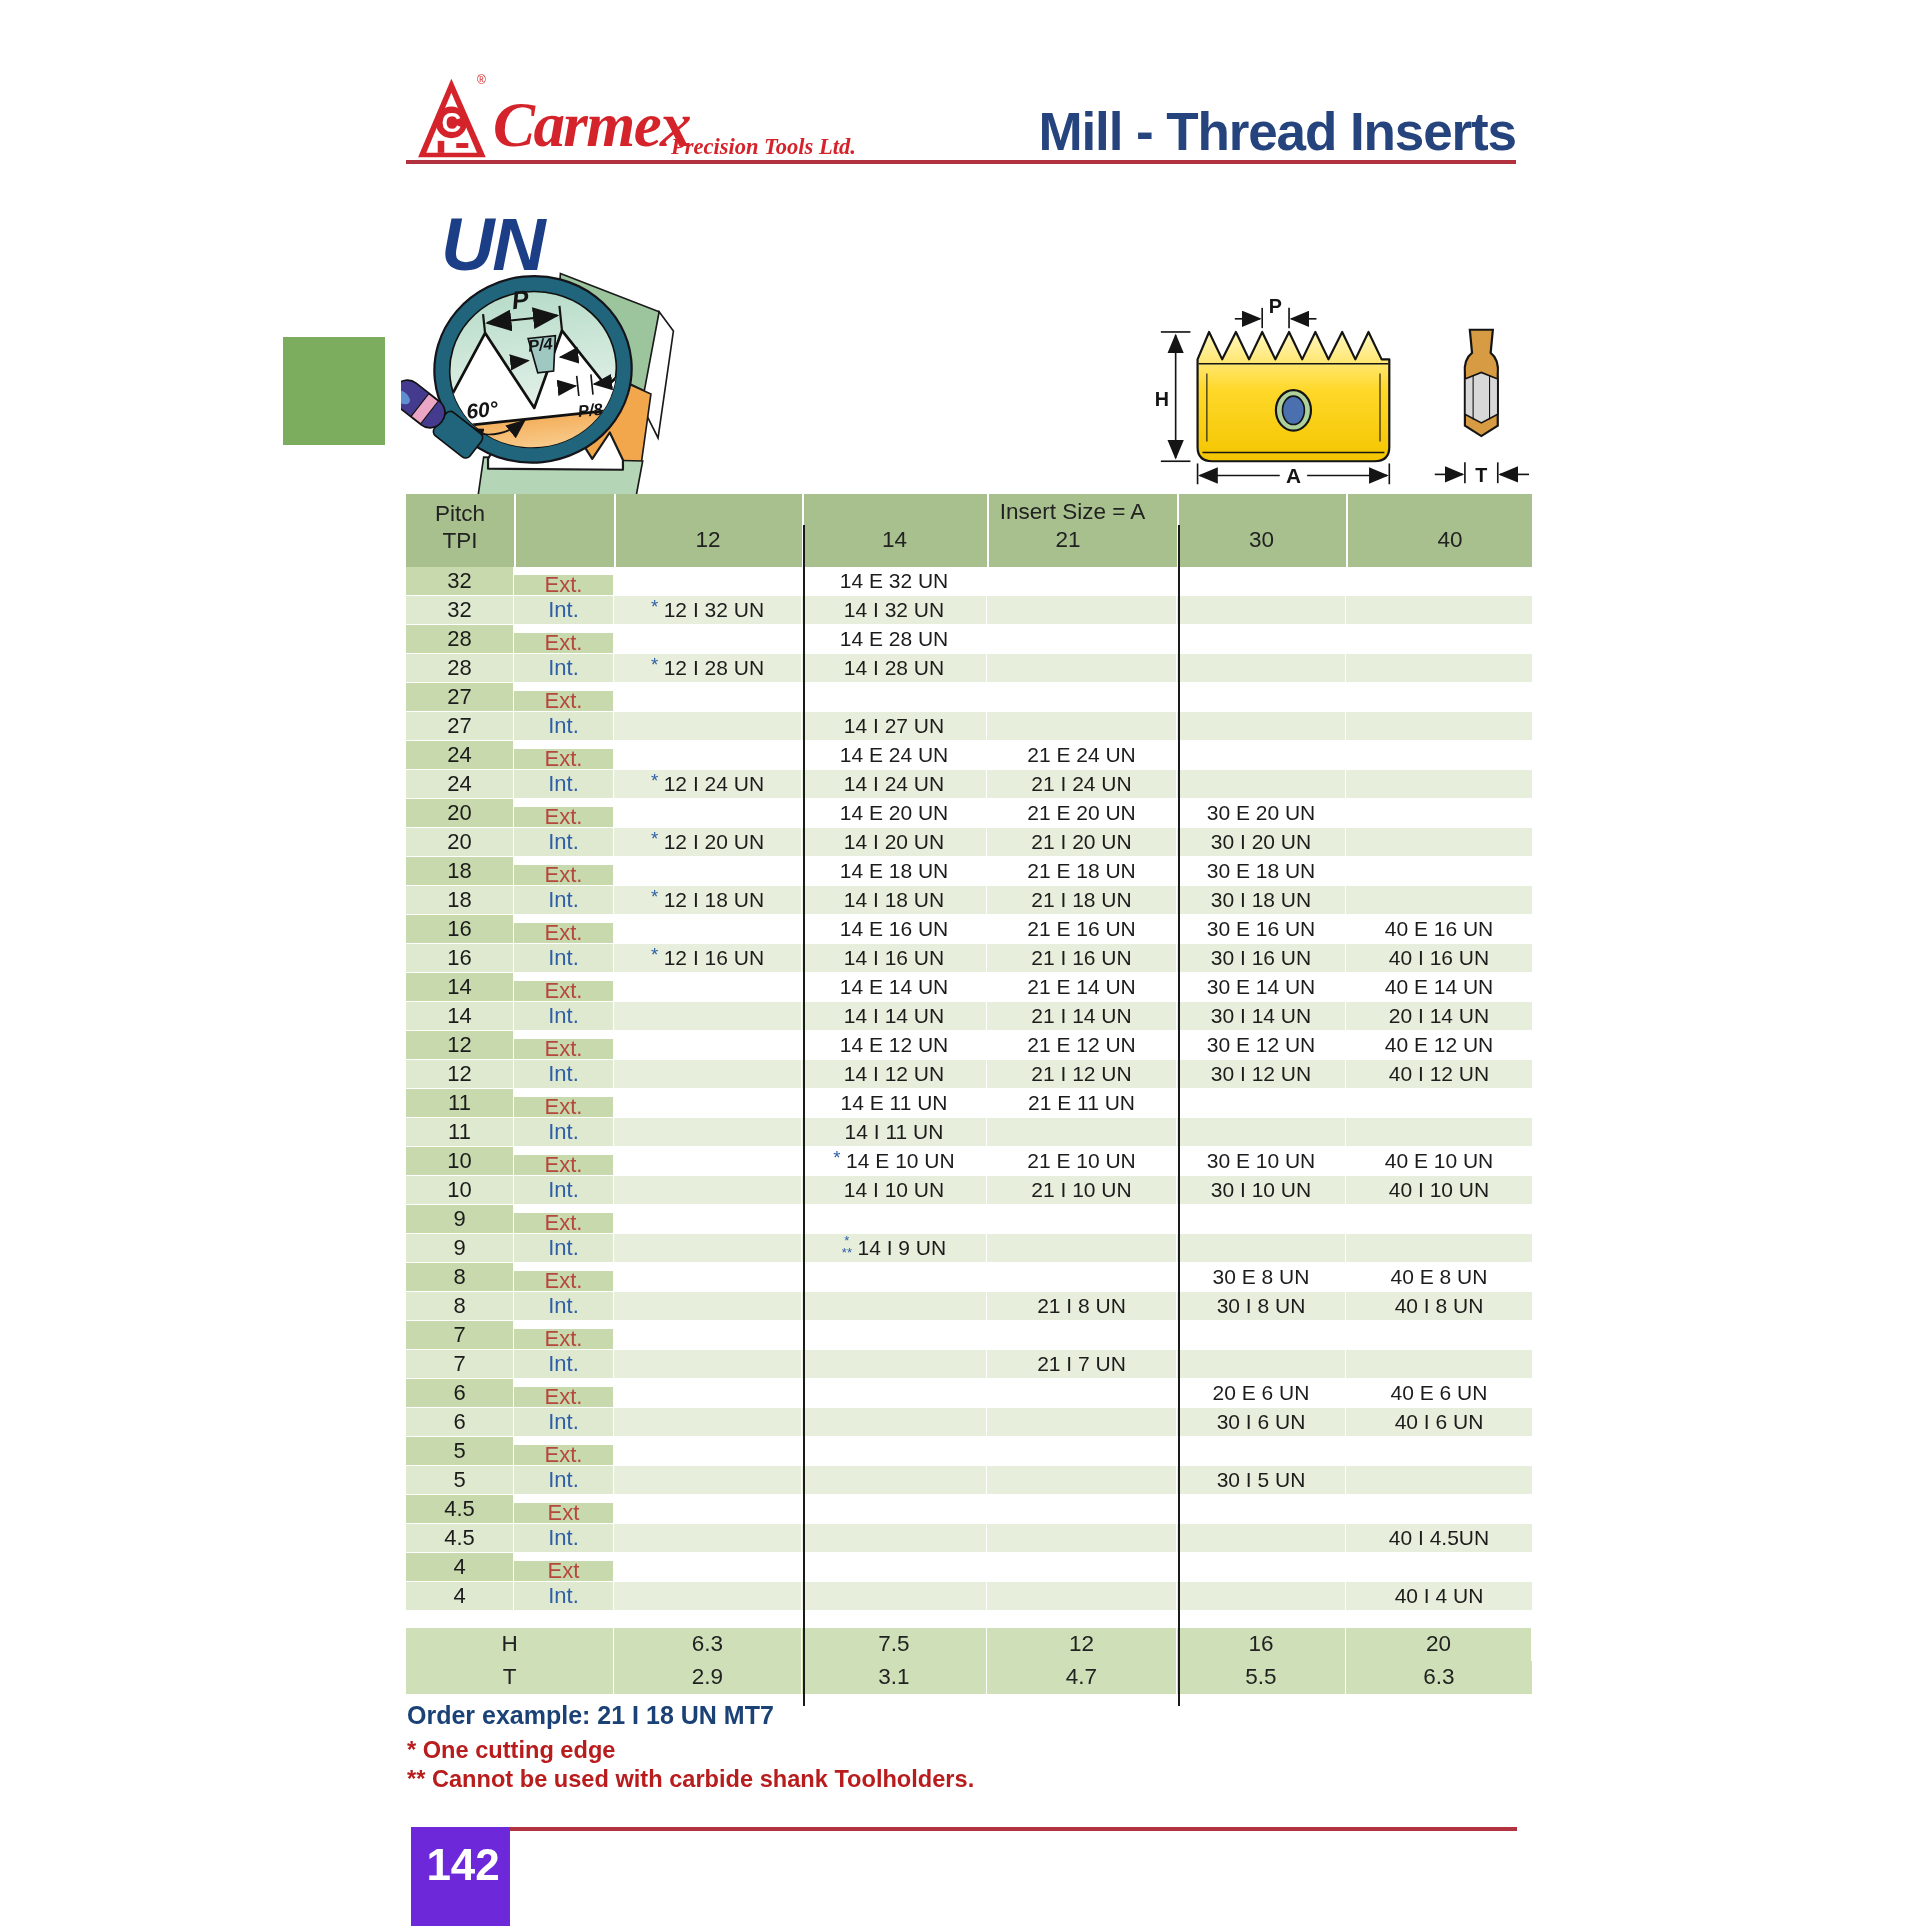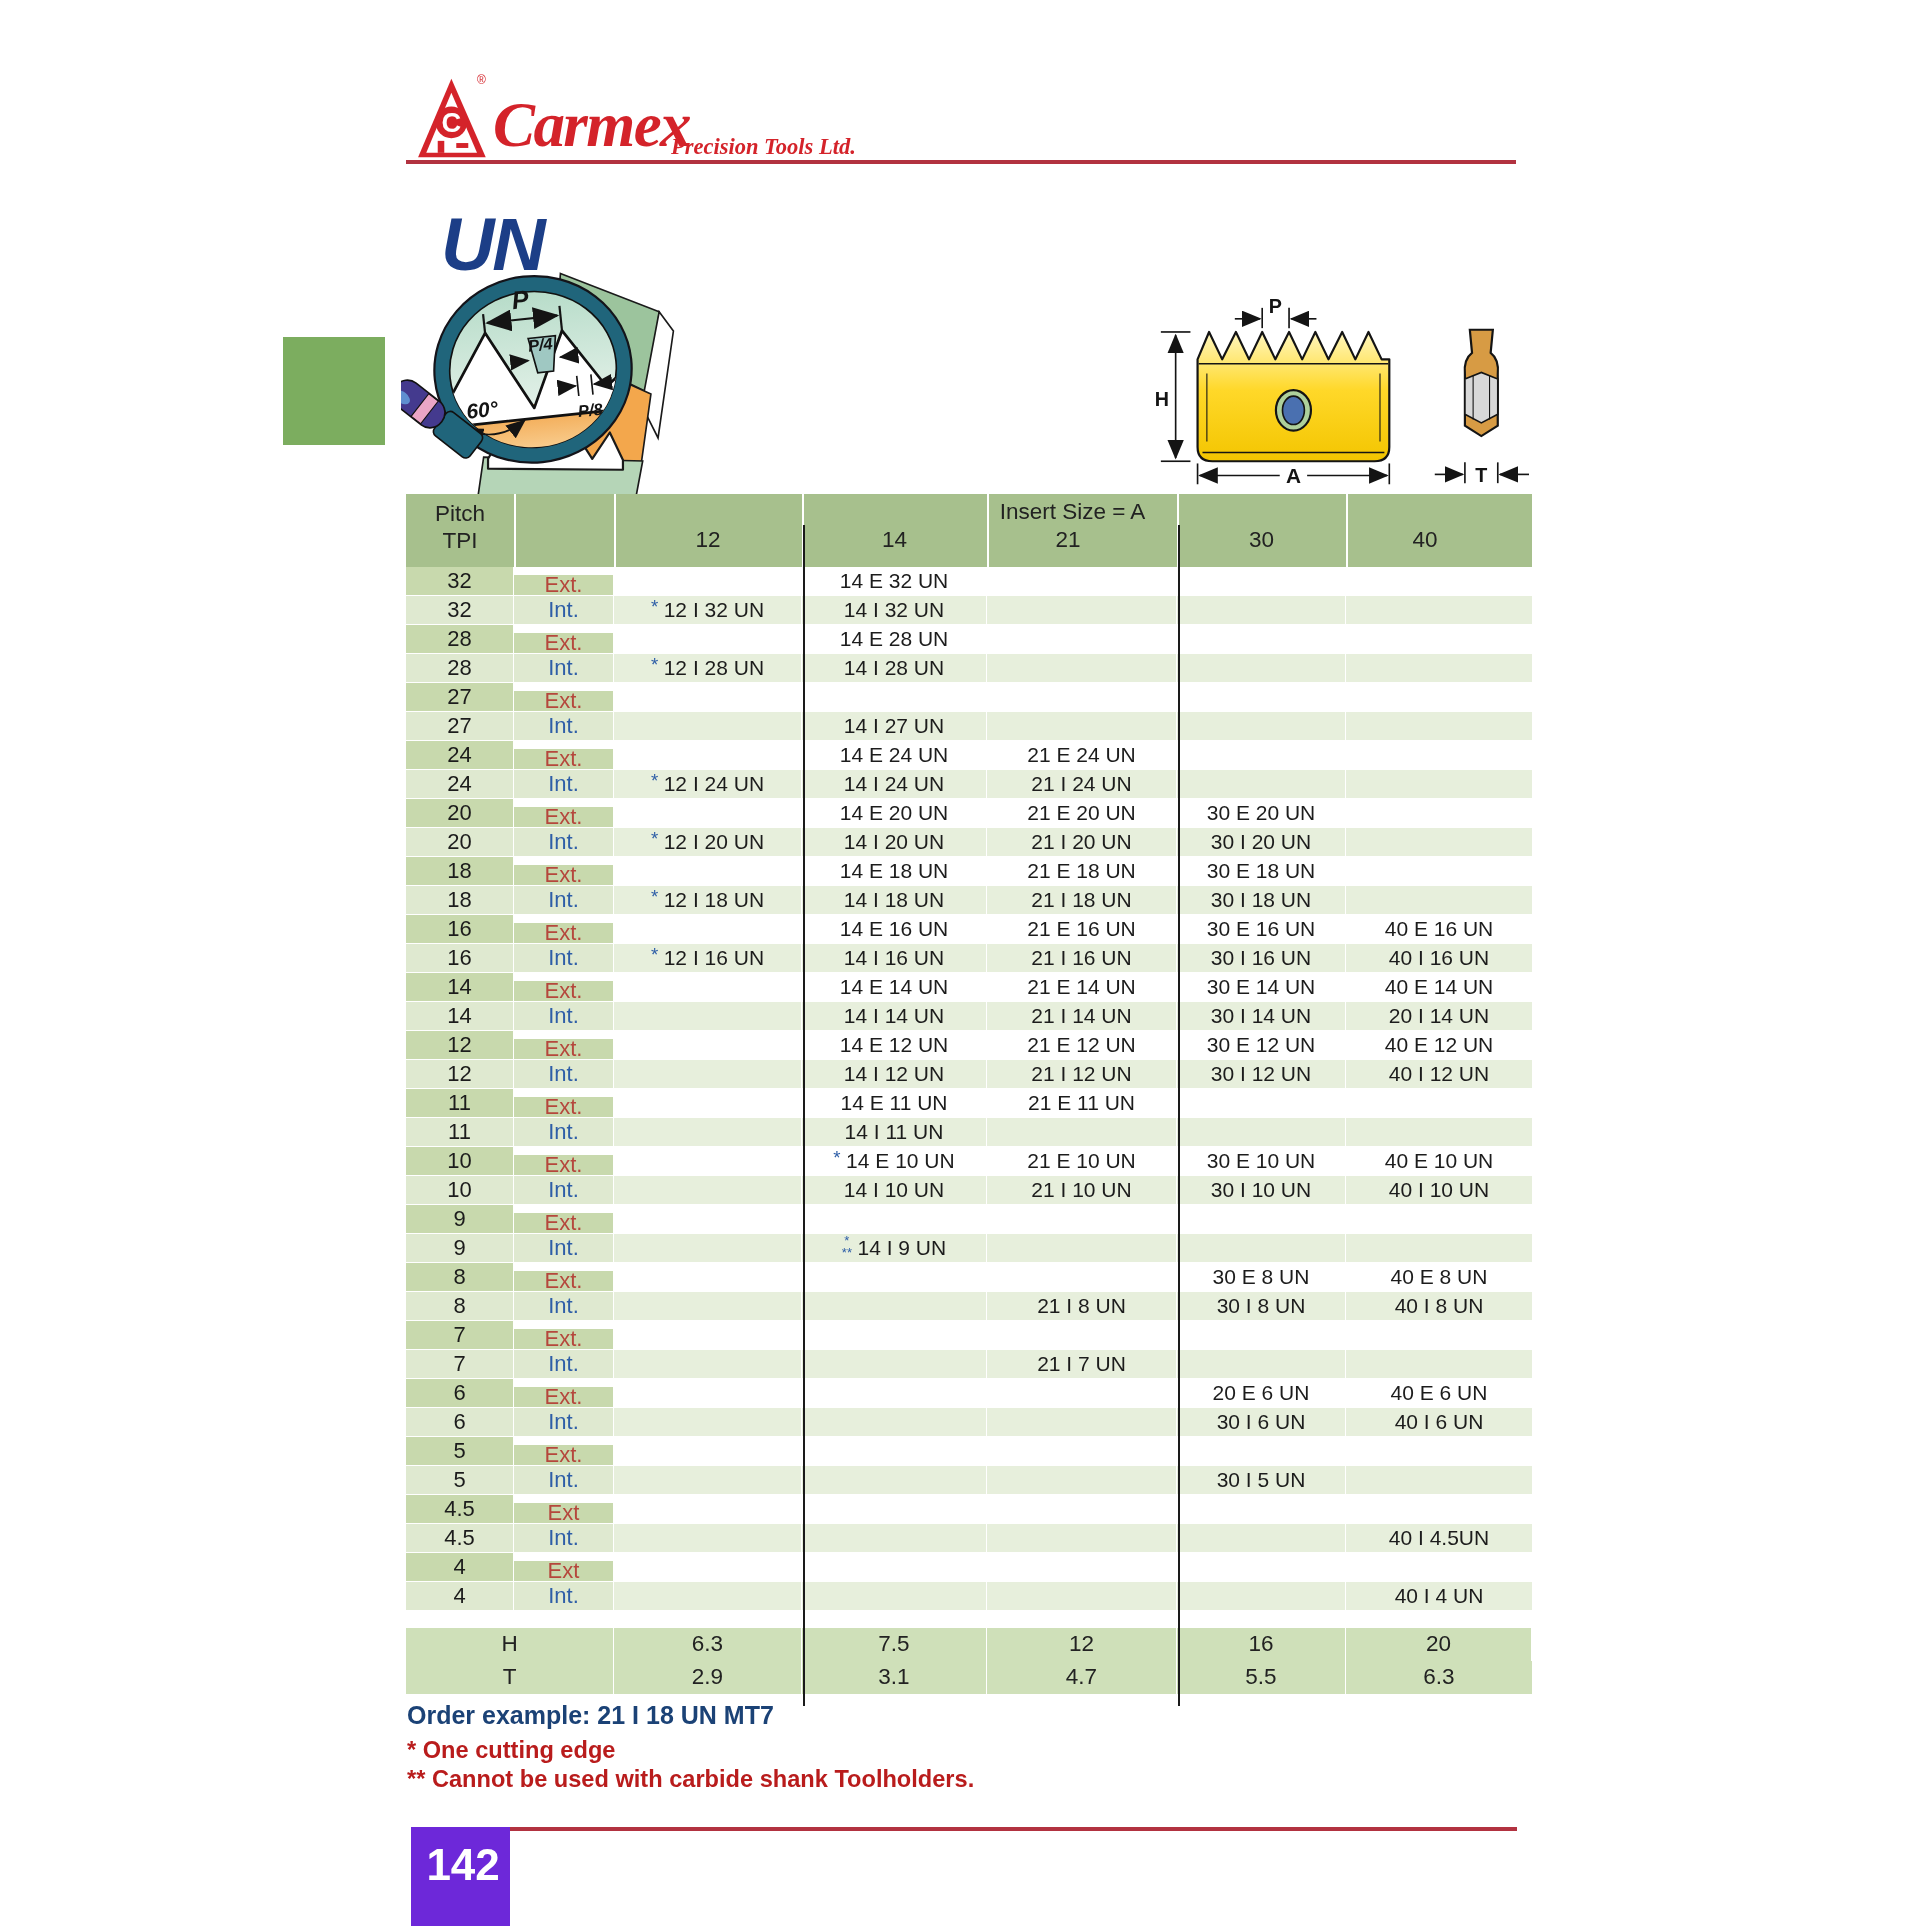--- a/index.html
+++ b/index.html
@@ -76,20 +76,21 @@
     <polygon points="63,8 126,152 2,152" fill="#d4232a"></polygon>
     <polygon points="63,34 110,144 17,144" fill="#ffffff"></polygon>
     <circle cx="63" cy="88" r="29" fill="#d4232a"></circle>
     <text x="63" y="105" font-size="50" font-weight="bold" fill="#ffffff" text-anchor="middle">C</text>
     <rect x="38" y="122" width="12" height="22" fill="#d4232a"></rect>
     <rect x="72" y="126" width="22" height="9" fill="#d4232a"></rect>
     <text x="118" y="18" font-size="22" fill="#d4232a" text-anchor="middle">®</text>
   </svg>
   <div class="brand-script">Carmex</div>
   <div class="brand-suffix">Precision Tools Ltd.</div>
+  <div class="page-title">Mill - Thread Inserts</div>
 
   <div class="series-code">UN</div>
 
   <div class="green-square"></div>
 
   <svg class="mag-svg" viewBox="0 0 500 465">
     <defs>
       <linearGradient id="gl" x1="0" y1="0" x2="0" y2="1">
         <stop offset="0" stop-color="#b7dcc9"></stop>
           <stop offset="1" stop-color="#f2f8f3"></stop>
@@ -201,21 +202,21 @@
       <span class="gut" style="left:108px"></span>
       <span class="gut" style="left:208px"></span>
       <span class="gut" style="left:396px"></span>
       <span class="gut" style="left:581px"></span>
       <span class="gut" style="left:771px"></span>
       <span class="gut" style="left:940px"></span>
     <span class="th-col" style="left: 208px; width: 188px;">12</span>
         <span class="th-col" style="left: 396px; width: 185px;">14</span>
         <span class="th-col" style="left: 581px; width: 162px;">21</span>
         <span class="th-col" style="left: 771px; width: 169px;">30</span>
-        <span class="th-col" style="left: 940px; width: 158px;">40</span>
+        <span class="th-col" style="left: 940px; width: 158px; padding-left: 25px;">40</span>
       </div>
     <div class="rows">
         <div class="row ext">
           <div class="cell c-lab c-pitch">32</div>
           <div class="cell c-lab c-type">Ext.</div>
           <div class="cell c-data"></div>
           <div class="cell c-data">14 E 32 UN</div>
           <div class="cell c-data"></div>
           <div class="cell c-data"></div>
           <div class="cell c-data"></div>

